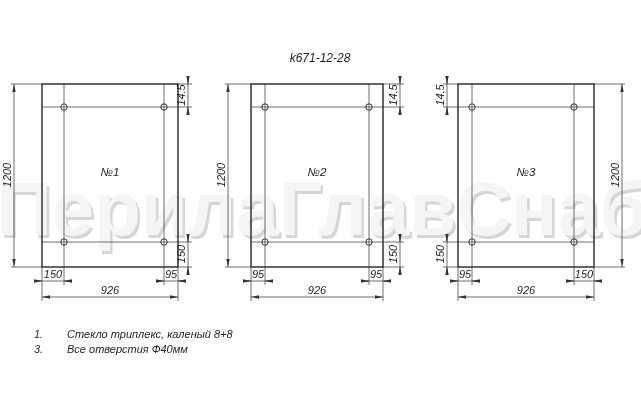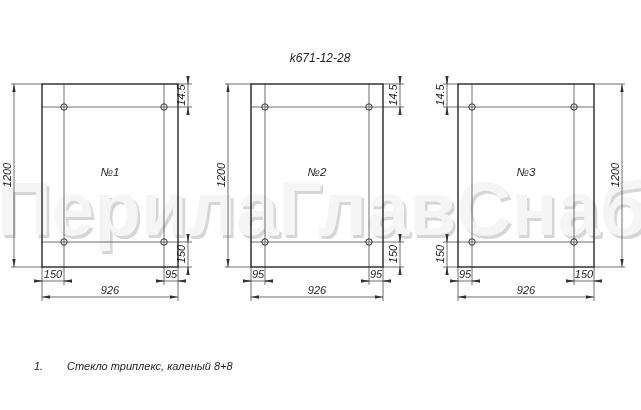--- a/index.html
+++ b/index.html
@@ -9,21 +9,21 @@
   .thin line{stroke:#4a4a4a;stroke-width:0.8;}
   .thick rect{stroke:#262626;stroke-width:1.4;fill:none;}
   .hole{stroke:#333;stroke-width:1;fill:none;}
   .ma{marker-start:url(#arw);marker-end:url(#arw);}
   .me{marker-end:url(#arw);}
   .txt{font:italic 11px "Liberation Sans",sans-serif;fill:#1f1f1f;}
   .lbl{font:italic 11.5px "Liberation Sans",sans-serif;fill:#1f1f1f;}
   .ttl{font:italic 12px "Liberation Sans",sans-serif;fill:#1f1f1f;}
   .wm{font:bold 76px "Liberation Sans",sans-serif;}
   #notes{position:absolute;left:34px;top:327px;font:italic 11px "Liberation Sans",sans-serif;
-         color:#1f1f1f;margin-top:32px;}
+         color:#1f1f1f;}
   .note-row{line-height:15px;white-space:nowrap;}
   .note-num{display:inline-block;width:33px;}
 </style>
 </head>
 <body>
 
 <div id="page">
 <svg width="641" height="410" viewBox="0 0 641 410">
   <defs>
     <marker id="arw" viewBox="0 0 8 6" refX="8" refY="3" markerWidth="8" markerHeight="6" orient="auto-start-reverse" markerUnits="userSpaceOnUse">
@@ -165,14 +165,17 @@
     <text class="txt" x="465" y="278" text-anchor="middle">95</text>
     <text class="txt" x="584" y="278" text-anchor="middle">150</text>
     <text class="txt" x="526" y="294" text-anchor="middle">926</text>
   </g>
 </svg>
 
   <div id="notes">
     <div class="note-row">
       <span class="note-num">1.</span><span>Стекло триплекс, каленый 8+8</span>
     </div>
+    <div class="note-row">
+      <span class="note-num">3.</span><span>Все отверстия Ф40мм</span>
+    </div>
   </div>
 </div>
 
 </body></html>

